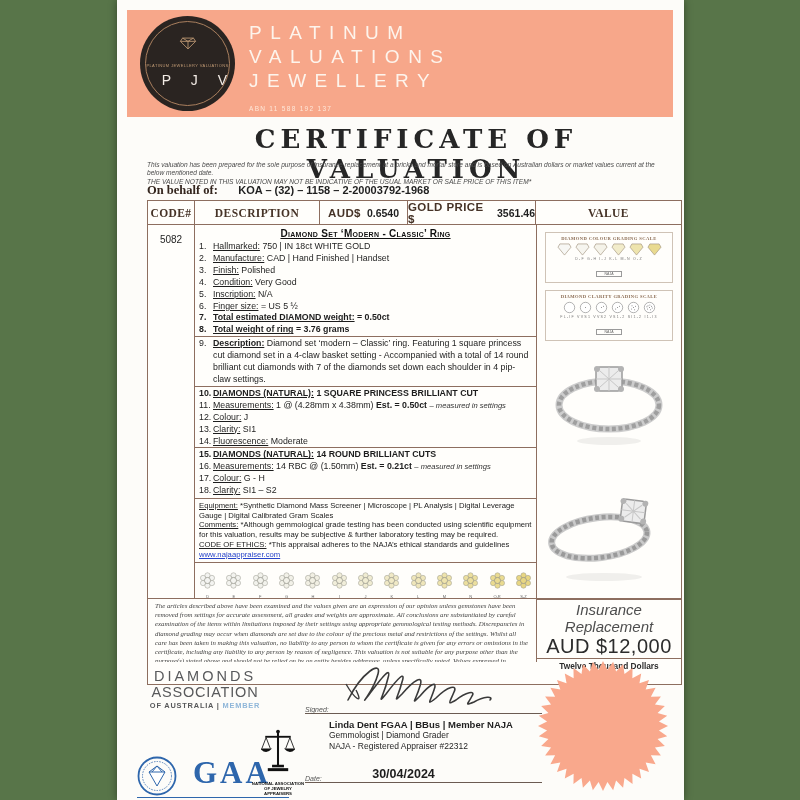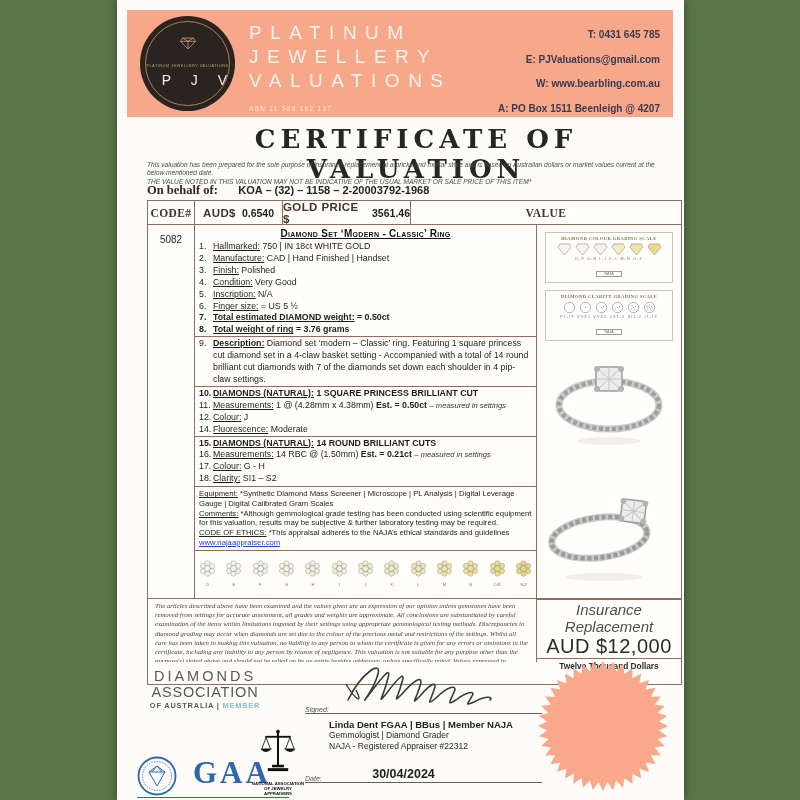--- a/index.html
+++ b/index.html
@@ -100,45 +100,40 @@
       <div class="logo-dia">
         <svg width="18" height="13" viewBox="0 0 16 12">
             <path d="M3,1 L13,1 L15,4 L8,11 L1,4 Z M3,1 L8,4 L13,1 M1,4 L15,4 M8,4 L8,11" stroke="#c09a74" fill="none" stroke-width="0.8"></path>
           </svg>
       </div>
       <div class="logo-arc">PLATINUM JEWELLERY VALUATIONS</div>
       <div class="logo-mono">P J V</div>
     </div>
     <div class="brand">
       <div>PLATINUM</div>
+      <div>VALUATIONS</div>
       <div>JEWELLERY</div>
-      <div>VALUATIONS</div>
       <div class="abn">ABN 11 588 192 137</div>
-    </div>
-    <div class="contacts">
-      <div>T: 0431 645 785</div>
-      <div>E: PJValuations@gmail.com</div>
-      <div>W: www.bearbling.com.au</div>
-      <div>A: PO Box 1511 Beenleigh @ 4207</div>
     </div>
   </div>
 
   <div class="cert-title">CERTIFICATE OF VALUATION</div>
   <div class="top-disc">
     <div>This valuation has been prepared for the sole purpose of insurance replacement at a bricks and mortar store and is based on Australian dollars or market values current at the below mentioned date.</div>
     <div>THE VALUE NOTED IN THIS VALUATION MAY NOT BE INDICATIVE OF THE USUAL MARKET OR SALE PRICE OF THIS ITEM*</div>
   </div>
   <div class="behalf">
     <span class="behalf-label">On behalf of:</span>
     <span class="behalf-value">KOA – (32) – 1158 – 2-20003792-1968</span>
   </div>
 
   <div class="vtable">
     <div class="thead">
       <div class="th" style="width:47px">CODE#</div>
+      <div class="th" style="width:125px">DESCRIPTION</div>
       <div class="th" style="width:88px">
         <span>AUD$</span>
         <span class="hv">0.6540</span>
       </div>
       <div class="th" style="width:128px">
         <span>GOLD PRICE $</span>
         <span class="hv">3561.46</span>
       </div>
       <div class="th">VALUE</div>
     </div>
@@ -189,20 +184,24 @@
               <span class="num">10.</span>
               <div class="itxt"><span class="lbl b">DIAMONDS (NATURAL):</span> 1 SQUARE PRINCESS BRILLIANT CUT</div>
             </div>
             <div class="item">
               <span class="num">11.</span>
               <div class="itxt"><span class="lbl">Measurements:</span> 1 @ (4.28mm x 4.38mm) <span class="b">Est. = 0.50ct</span> <span class="note">– measured in settings</span></div>
             </div>
             <div class="item">
               <span class="num">12.</span>
               <div class="itxt"><span class="lbl">Colour:</span> J</div>
+            </div>
+            <div class="item">
+              <span class="num">13.</span>
+              <div class="itxt"><span class="lbl">Clarity:</span> SI1</div>
             </div>
             <div class="item">
               <span class="num">14.</span>
               <div class="itxt"><span class="lbl">Fluorescence:</span> Moderate</div>
             </div>
             <div class="item sep b">
               <span class="num">15.</span>
               <div class="itxt"><span class="lbl b">DIAMONDS (NATURAL):</span> 14 ROUND BRILLIANT CUTS</div>
             </div>
             <div class="item">

